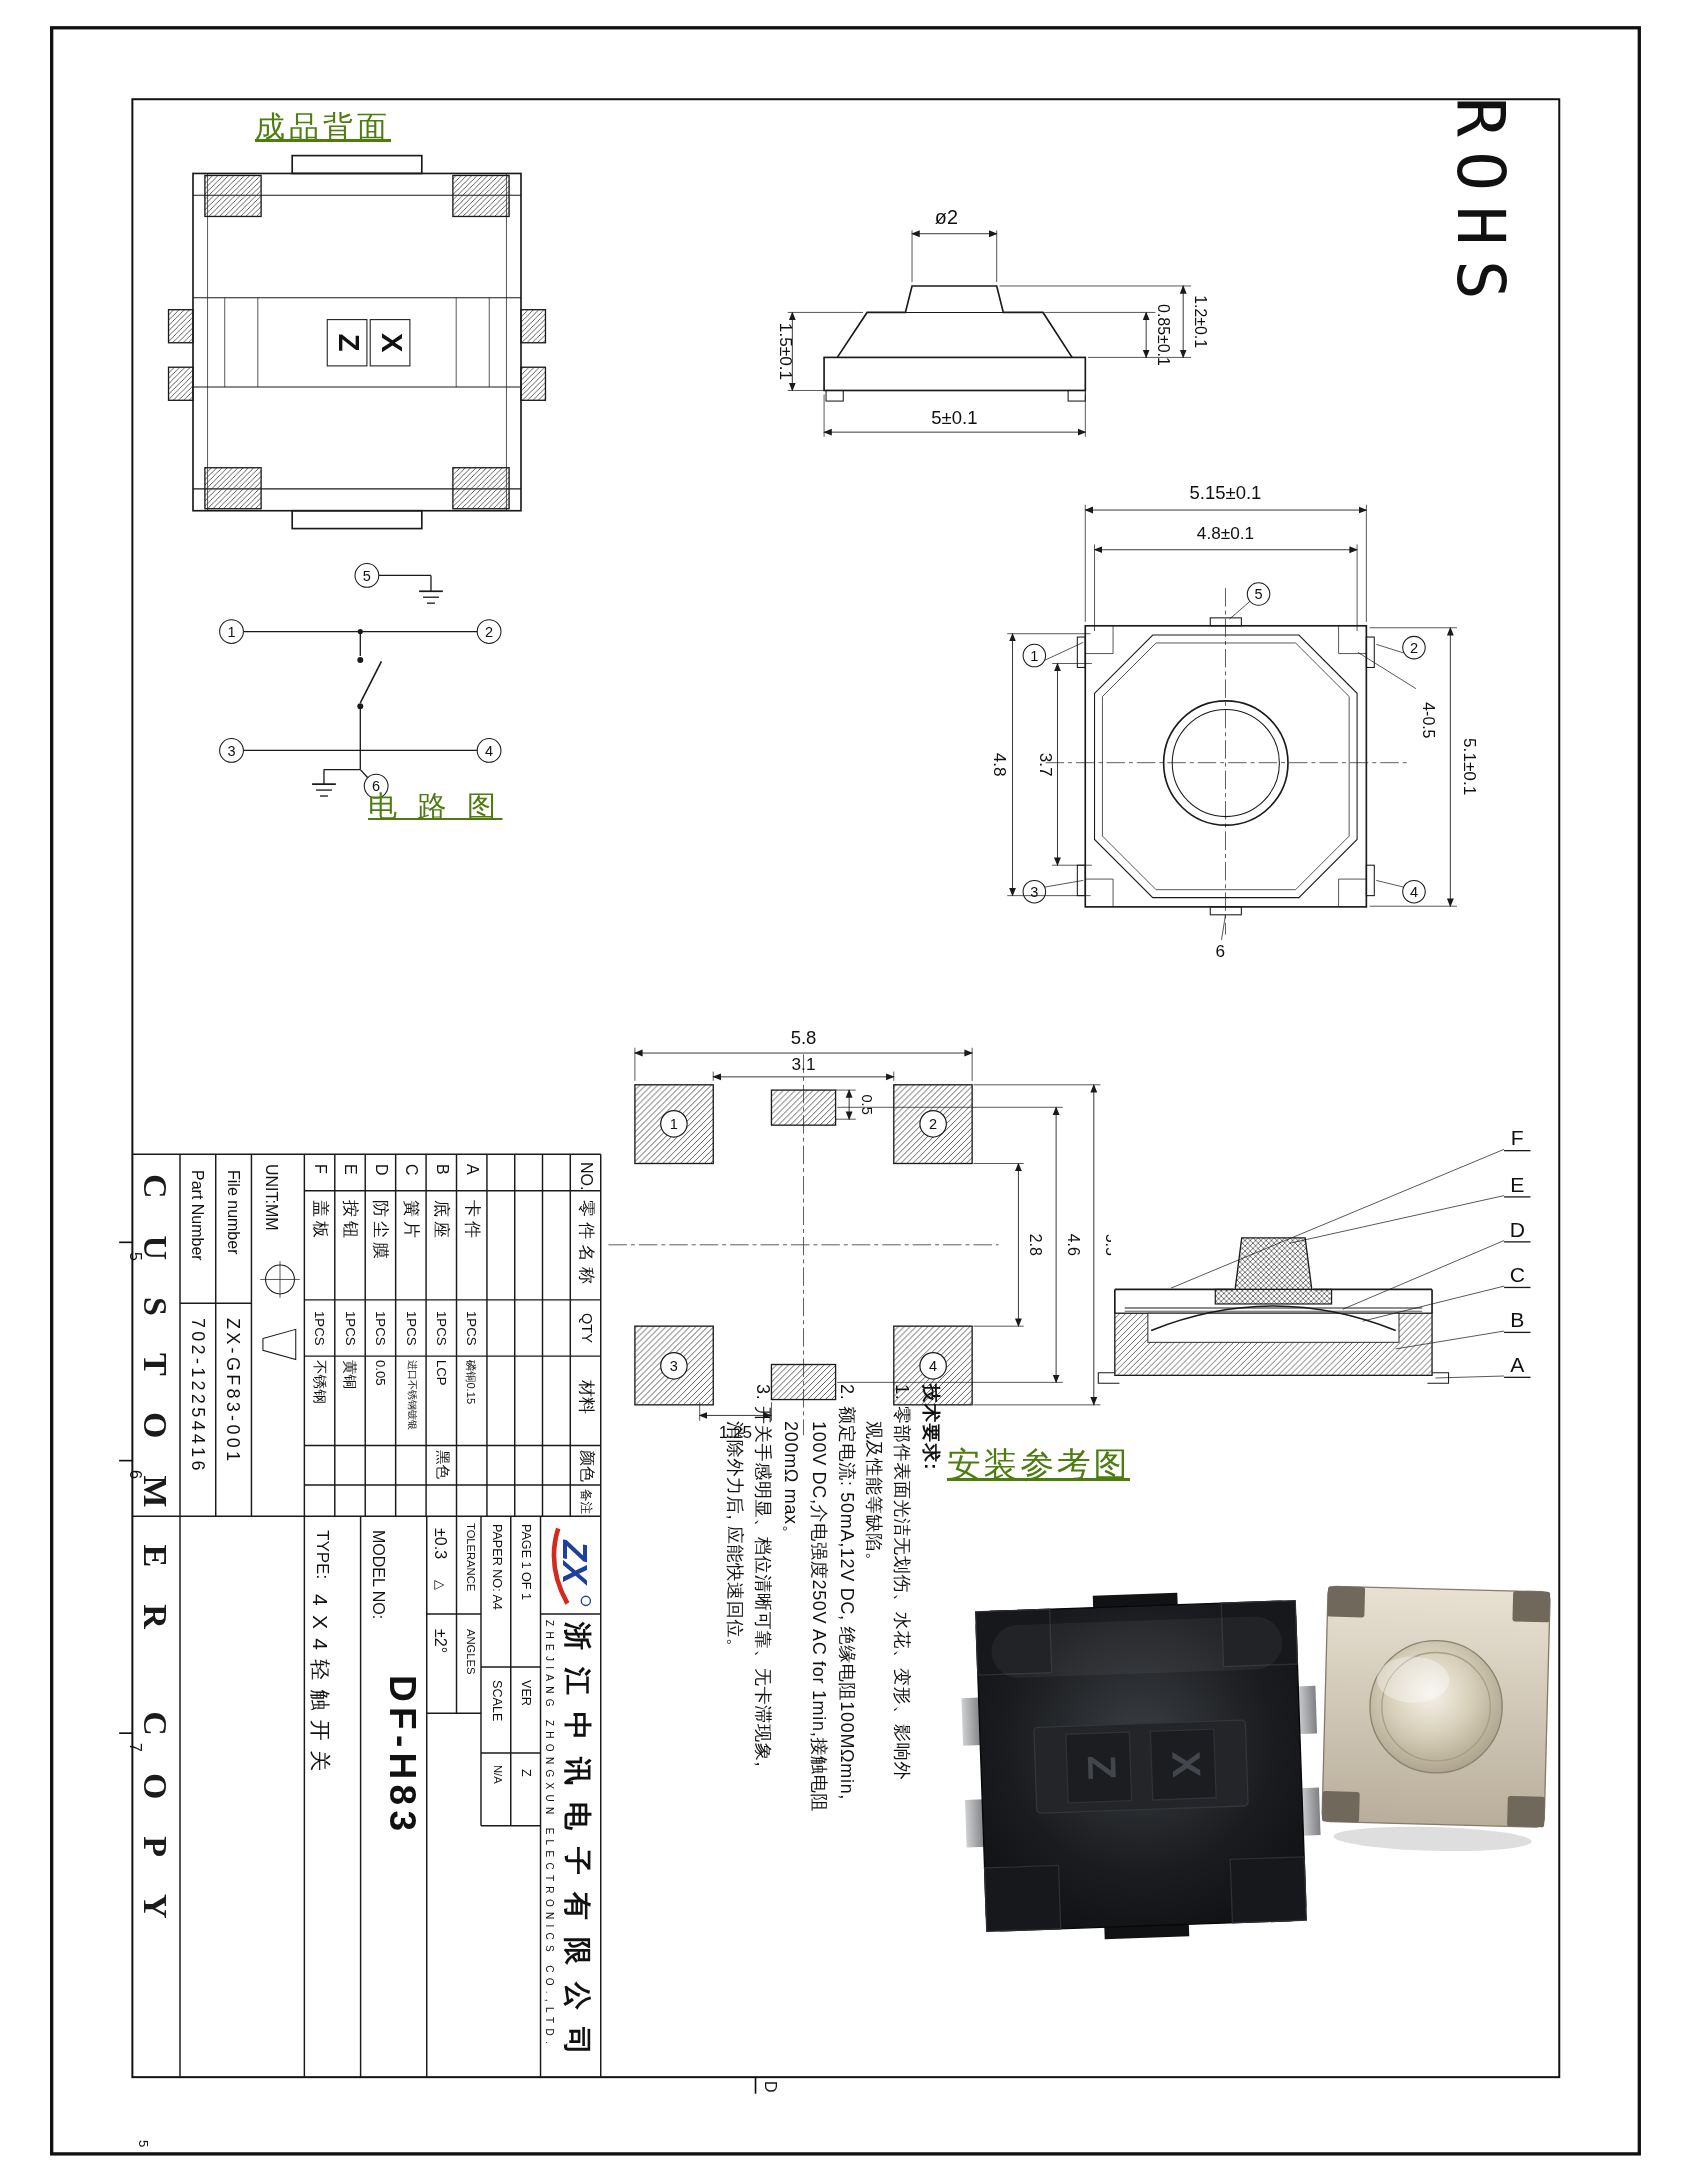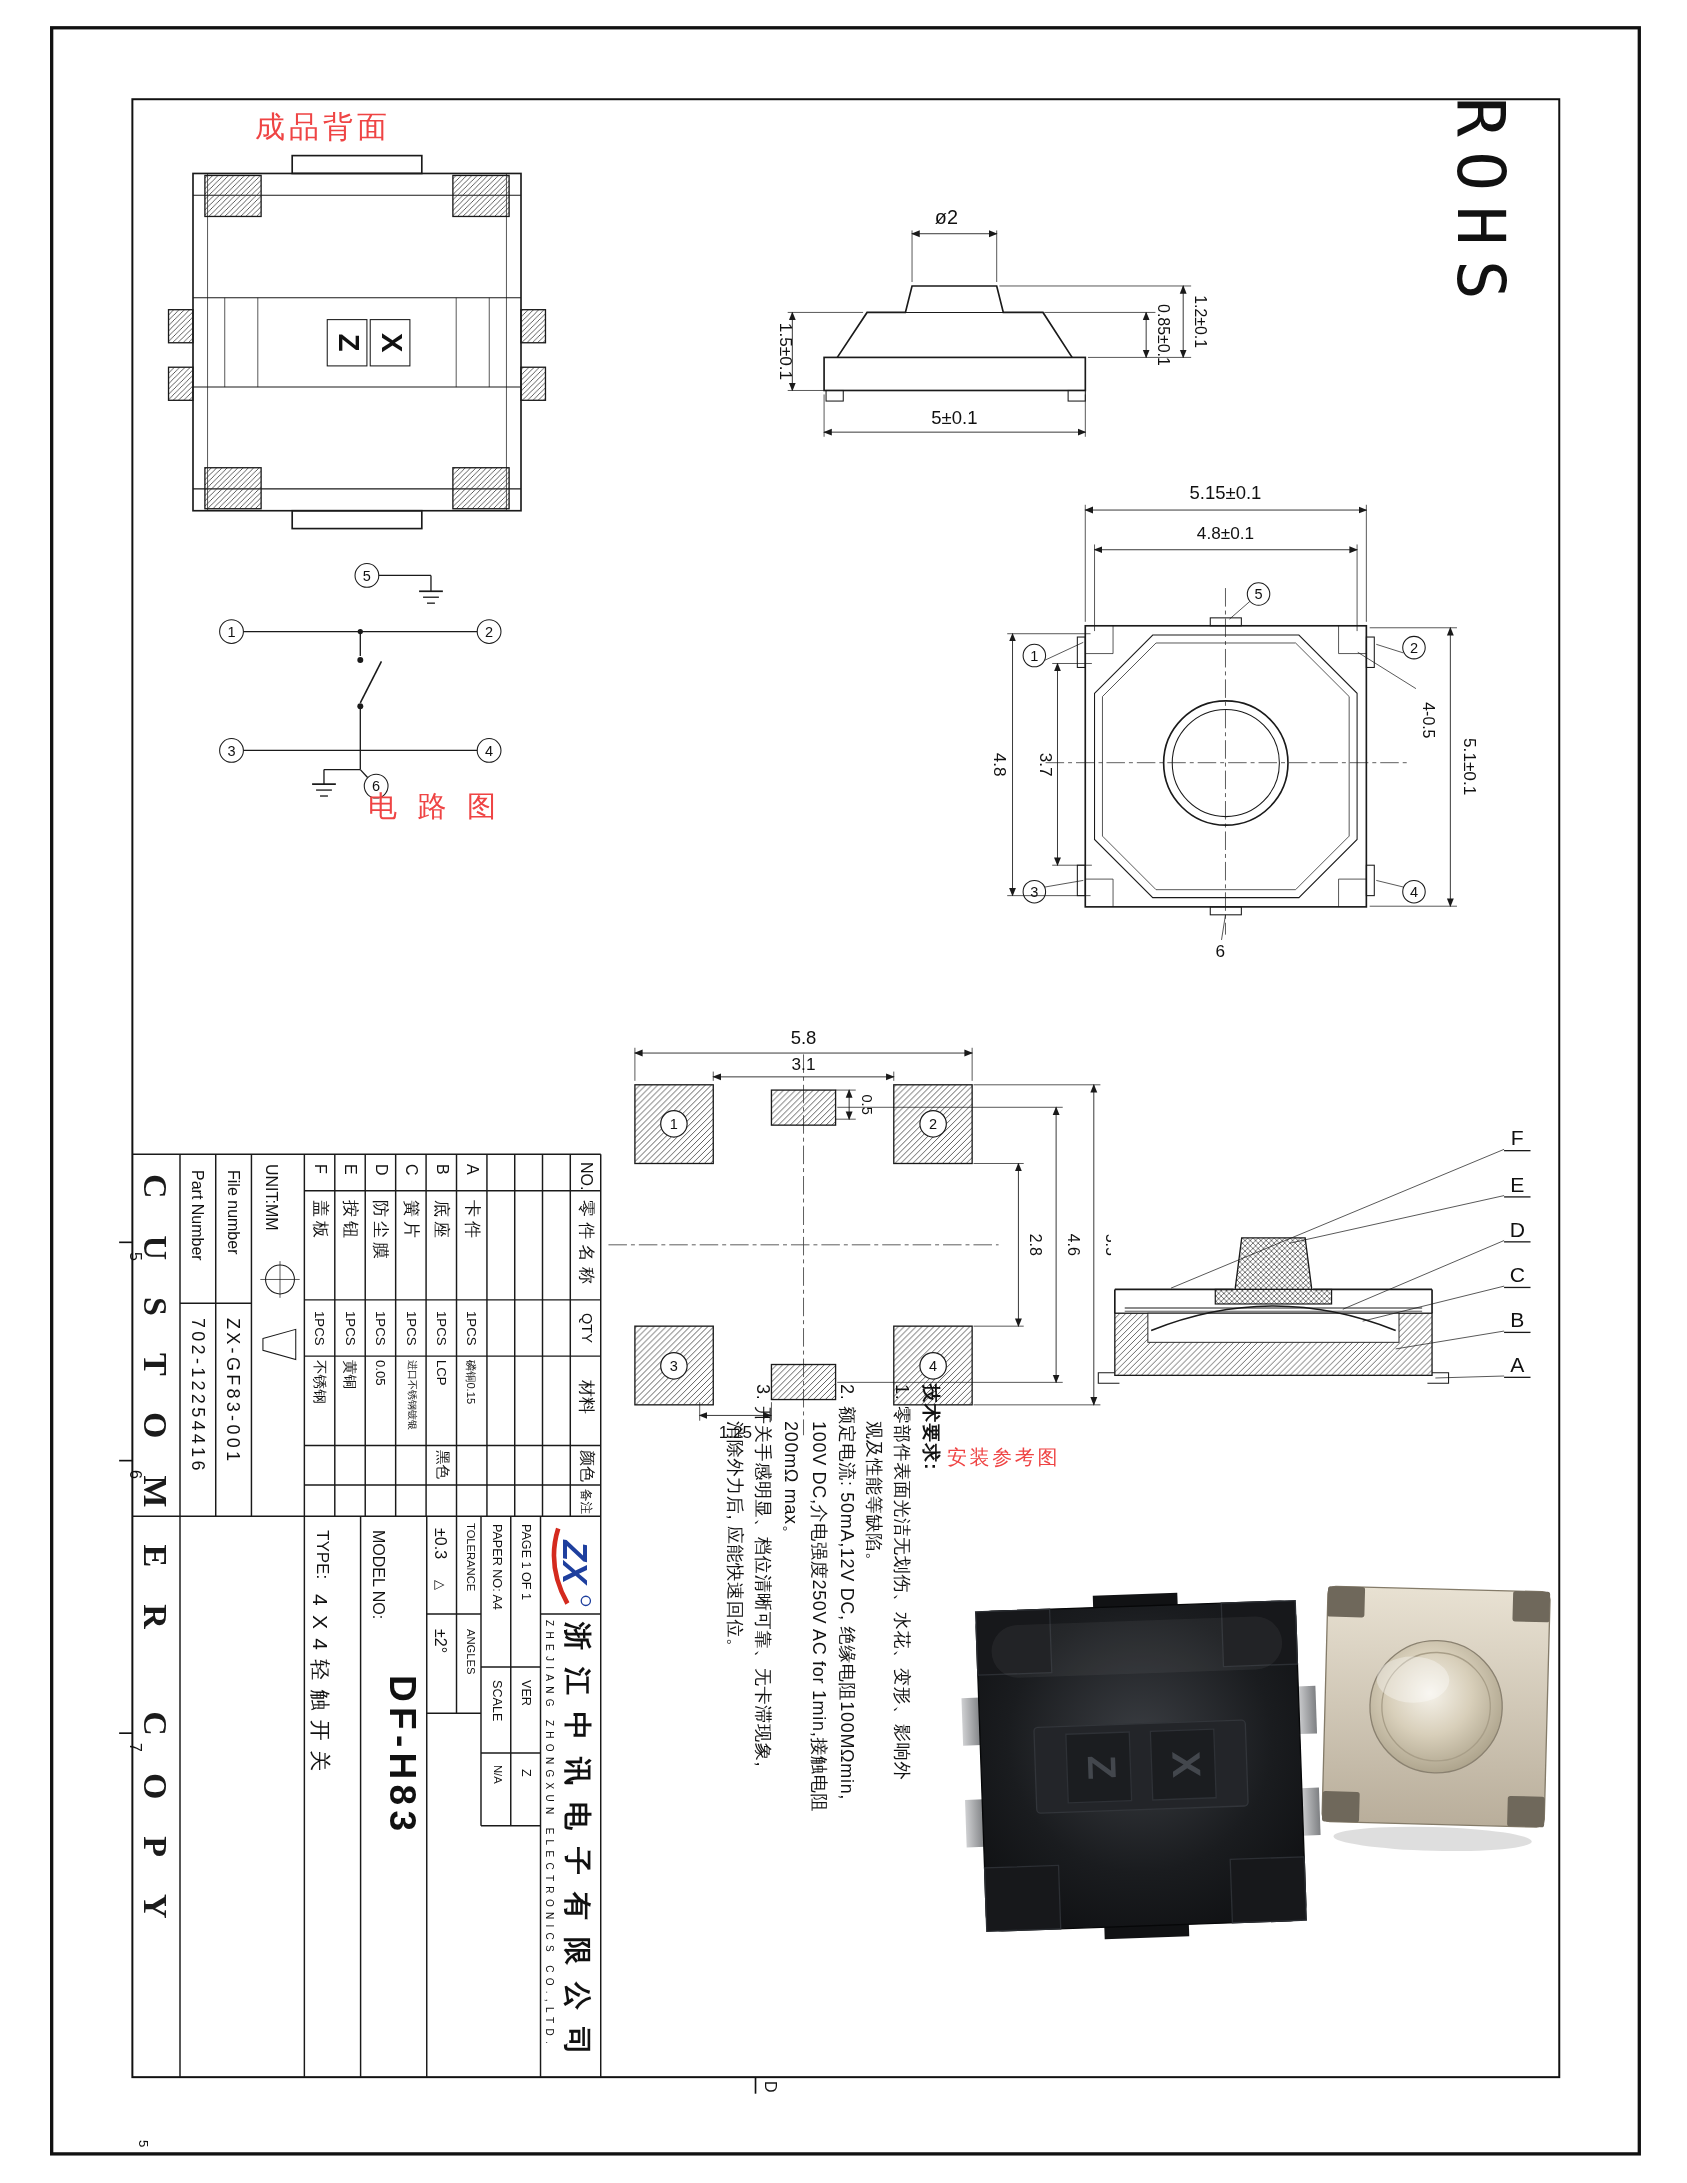--- a/index.html
+++ b/index.html
@@ -1,19 +1,19 @@
 <!DOCTYPE html>
 <html style="font-size:10.6px"><head>
 <meta charset="utf-8">
 <style>
   html,body{margin:0;padding:0;}
   body{width:1687px;height:2183px;position:relative;background:#fff;overflow:hidden;
        font-family:"Liberation Sans",sans-serif;color:#111;}
   .abs{position:absolute;}
-  .ht{position:absolute;white-space:nowrap;line-height:1.12;color:#ef4444;}
+  .ht{position:absolute;white-space:nowrap;line-height:1.12;color:#4d7c0f;text-decoration:underline;}
   .vt{position:absolute;white-space:nowrap;line-height:1.15;color:#111;
       transform-origin:0 0;transform:rotate(90deg) translateY(-100%);}
   svg{display:block;}
   .ol{fill:none;stroke:#1a1a1a;stroke-width:2.5;}
   .ol2{fill:none;stroke:#1a1a1a;stroke-width:1.6;}
   .dm{stroke:#1a1a1a;stroke-width:1.3;fill:none;}
   .ex{stroke:#1a1a1a;stroke-width:1.1;}
   .cl{stroke:#444;stroke-width:1.3;stroke-dasharray:28 6 6 6;fill:none;}
   text.dt{font-family:"Liberation Sans",sans-serif;fill:#111;}
   .serif{font-family:"Liberation Serif",serif;}
@@ -315,21 +315,21 @@
   <line class="ex" x1="592" y1="110" x2="784" y2="110"></line>
     <line class="ex" x1="592" y1="594" x2="784" y2="594"></line>
   <line class="dm" x1="774" y1="110" x2="774" y2="594" marker-start="url(#pda)" marker-end="url(#pda)"></line>
   <text class="dt" x="792" y="352" font-size="24" text-anchor="middle" transform="rotate(90 792 352)">5.5</text>
   <line class="ex" x1="286.5" y1="590" x2="286.5" y2="618"></line>
     <line class="ex" x1="178" y1="590" x2="178" y2="618"></line>
   <line class="dm" x1="178" y1="610" x2="286" y2="610" marker-start="url(#pda)" marker-end="url(#pda)"></line>
   <text class="dt" x="232" y="644" font-size="26" text-anchor="middle">1.25</text>
 </svg>
 
-<div class="ht" style="left:947px;top:1446px;font-size:20px;letter-spacing:2.6px;font-family:'Liberation Serif',serif;">安装参考图</div>
+<div class="ht" style="left:947px;top:1446px;font-size:34px;letter-spacing:2.6px;font-family:'Liberation Serif',serif;">安装参考图</div>
 
 <svg class="abs" style="left:1078px;top:1111px" width="490" height="304" viewBox="0 0 740 460">
   <defs>
     <pattern id="scd" width="9" height="9" patternUnits="userSpaceOnUse">
       <path d="M0,9 L9,0" stroke="#333" stroke-width="1.1"></path>
     </pattern>
     <pattern id="scx" width="8" height="8" patternUnits="userSpaceOnUse">
       <path d="M0,8 L8,0 M0,0 L8,8" stroke="#333" stroke-width="1"></path>
     </pattern>
   </defs>

